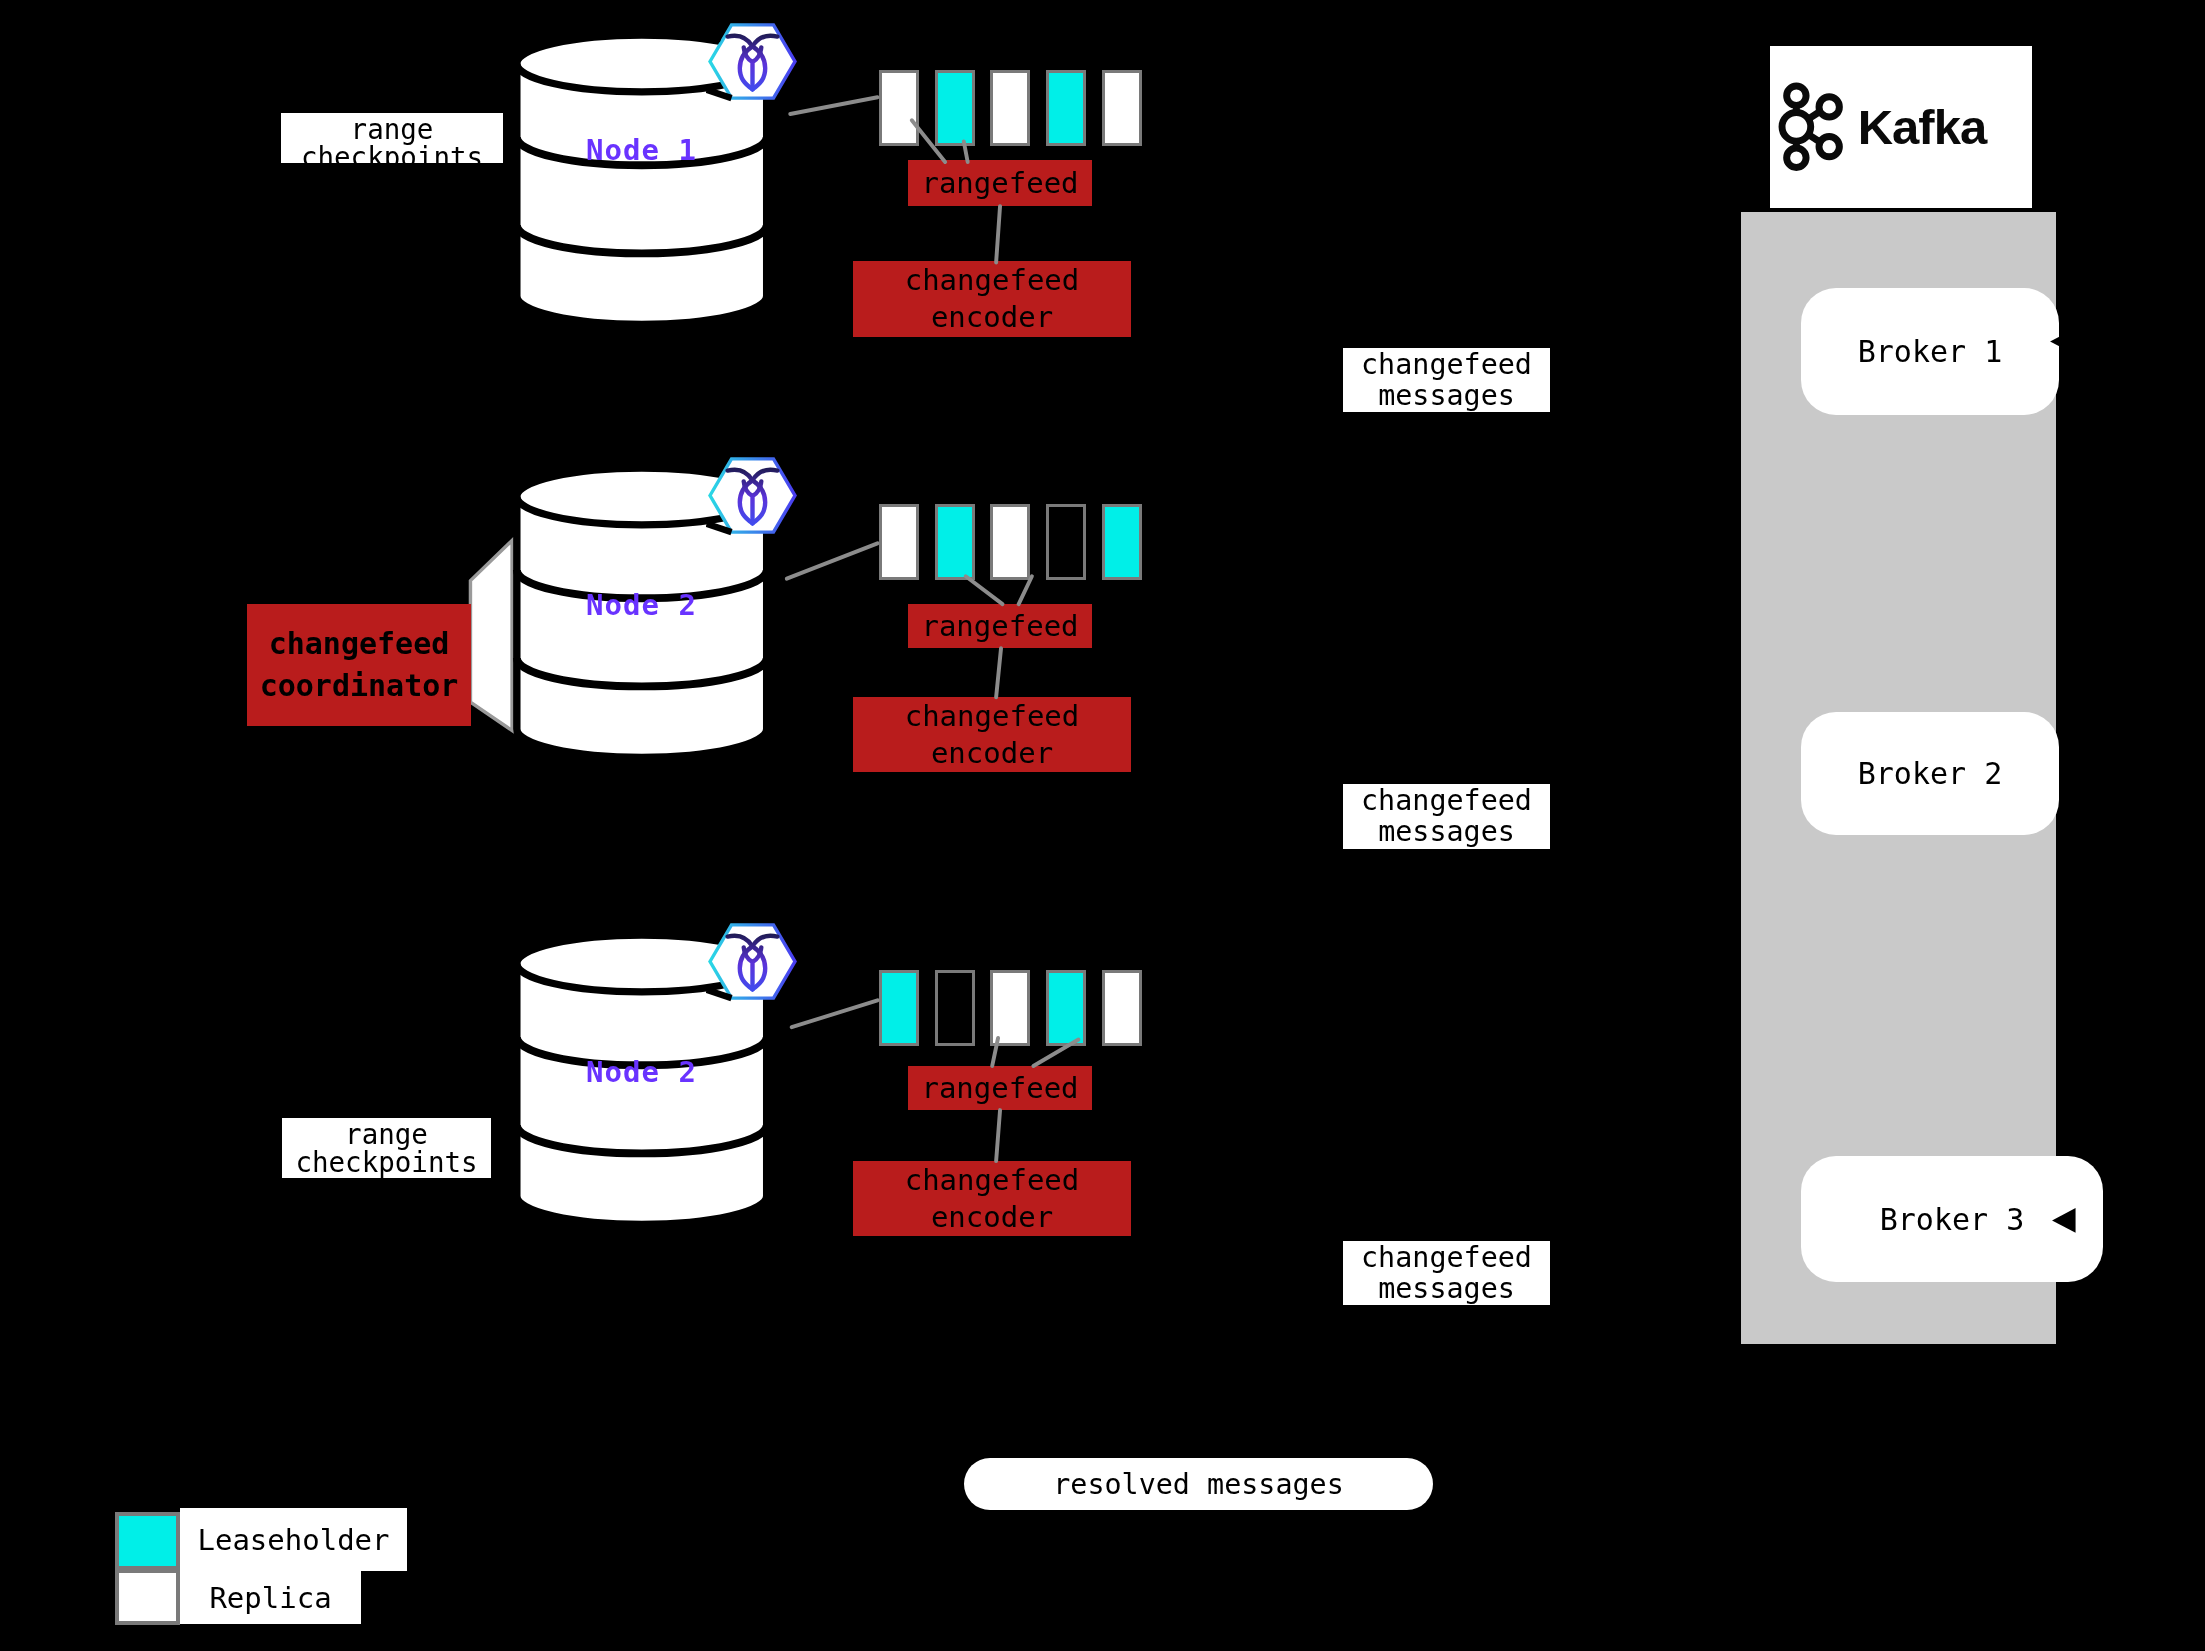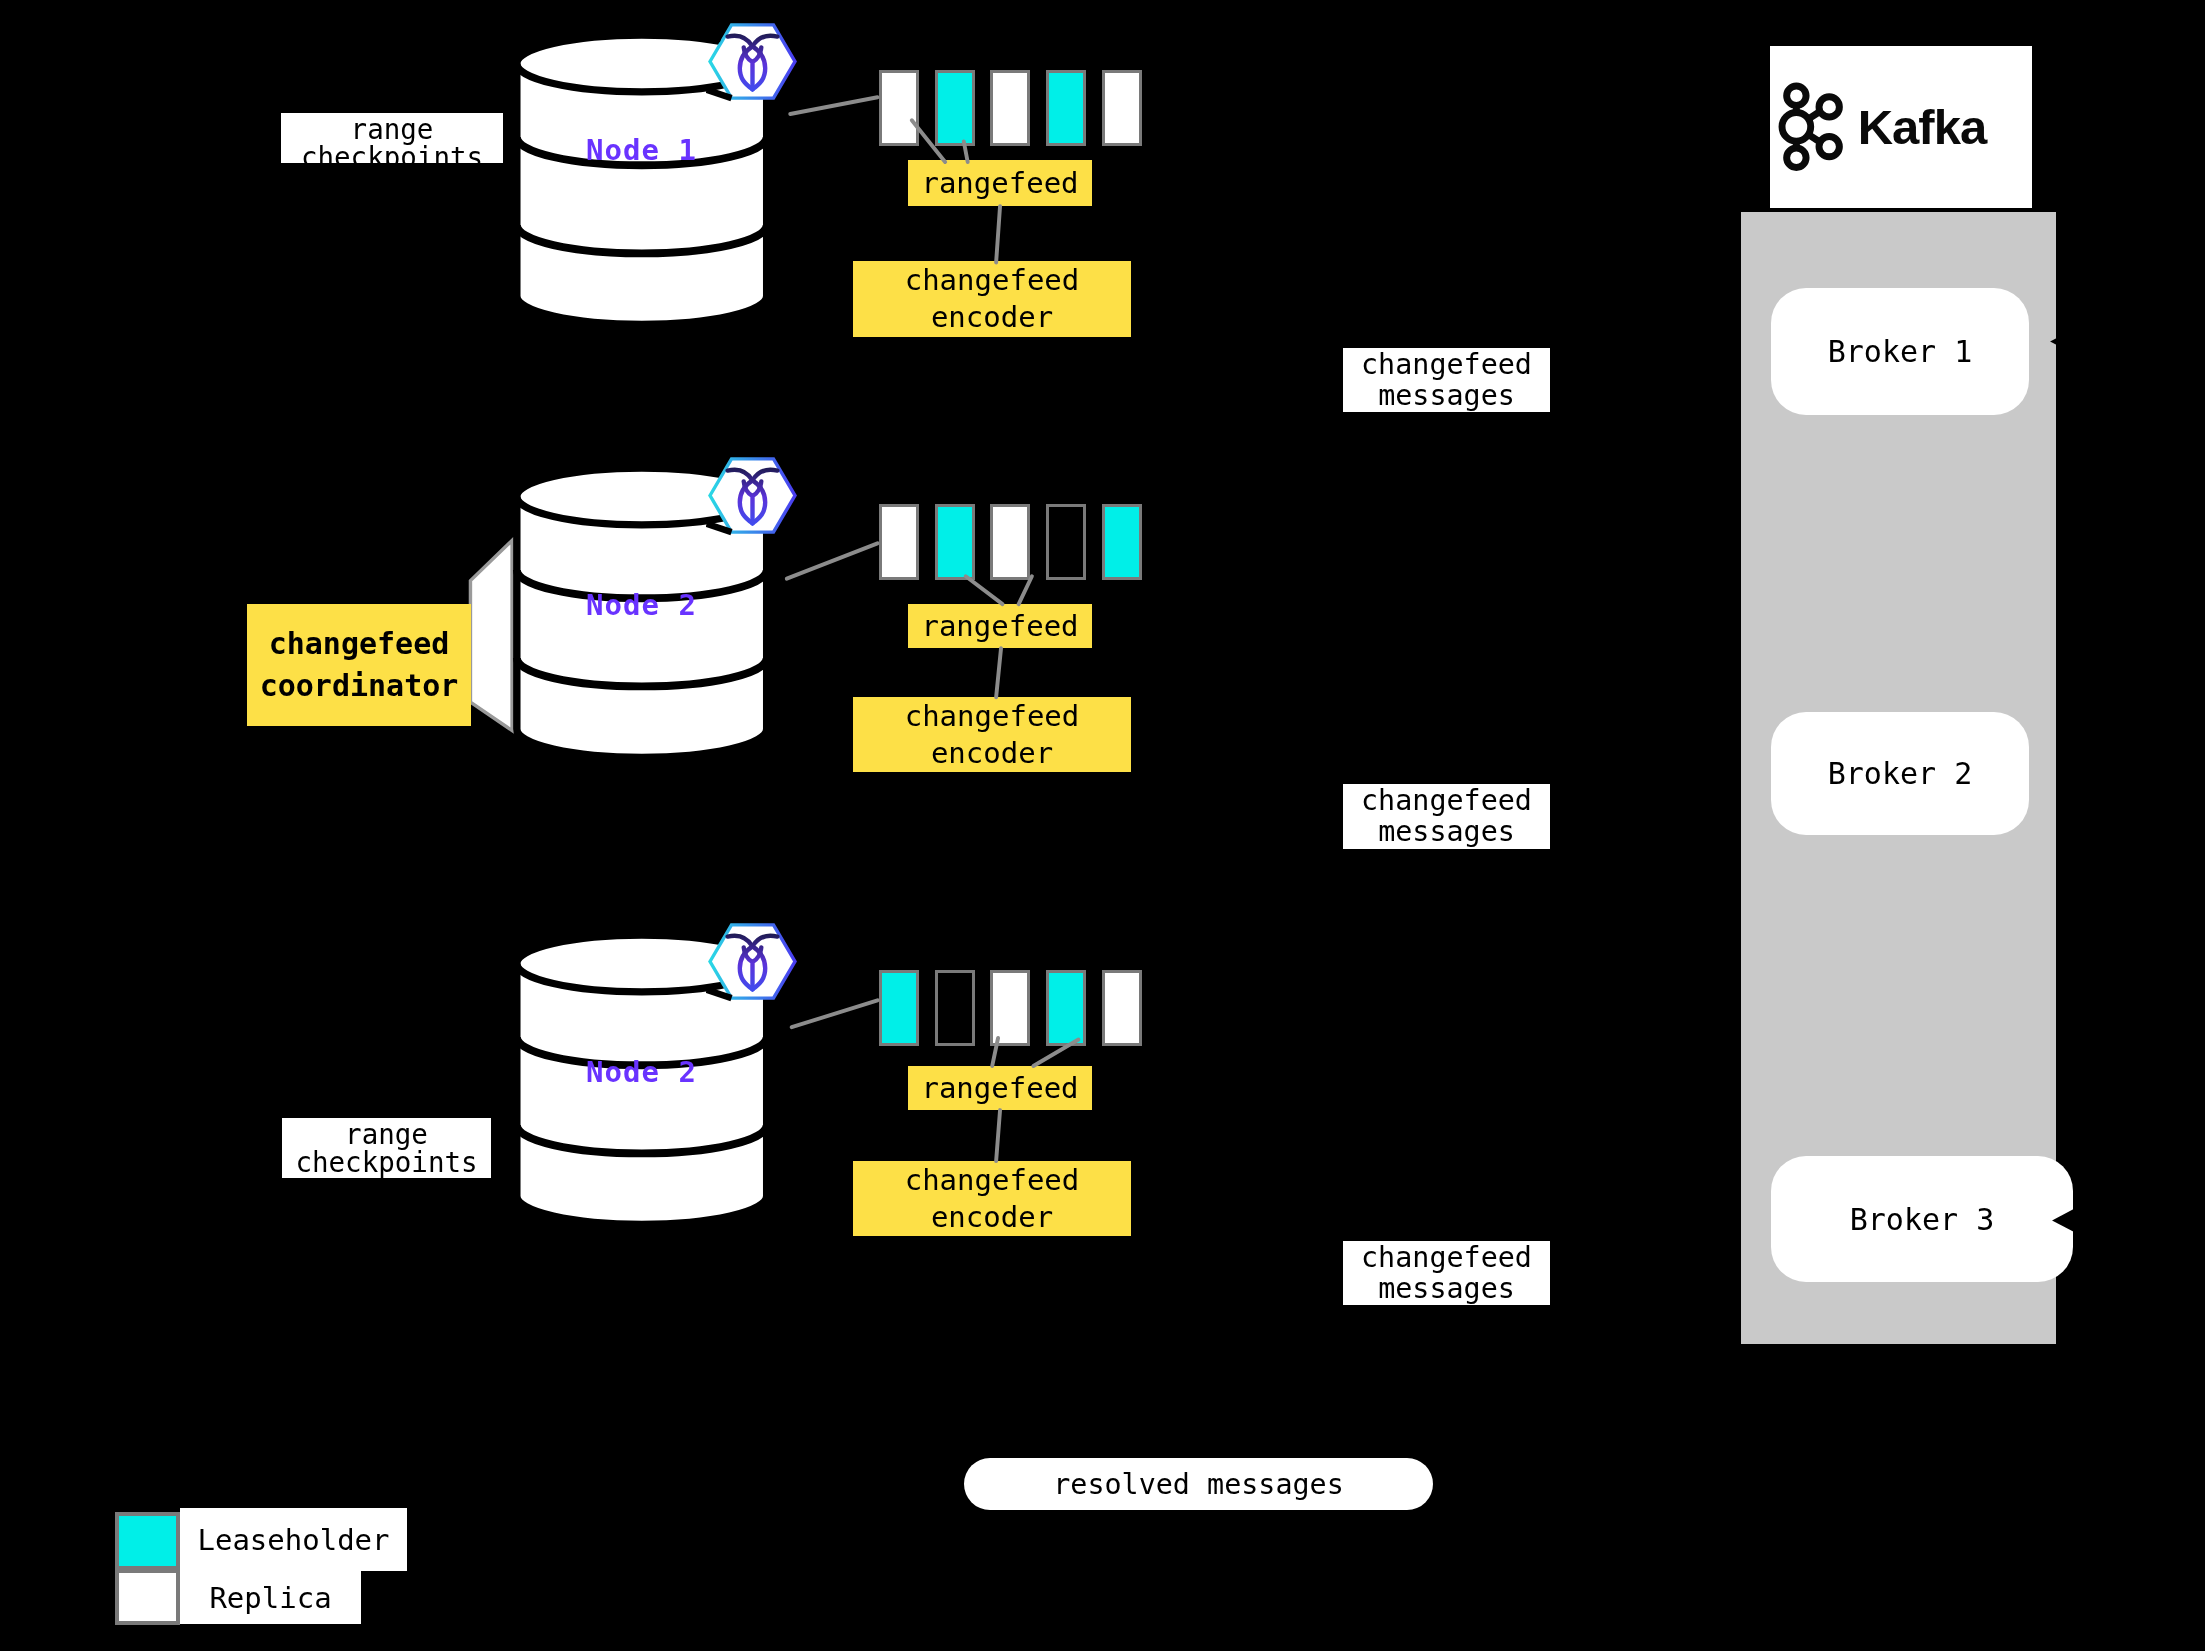--- a/index.html
+++ b/index.html
@@ -3,42 +3,42 @@
 <meta charset="utf-8">
 <style>
   html,body{margin:0;padding:0;background:#000;}
   #canvas{position:relative;width:2205px;height:1652px;background:#000;overflow:hidden;
           font-family:"DejaVu Sans Mono","Liberation Mono",monospace;color:#000;}
   .abs{position:absolute;box-sizing:border-box;}
   
   .whitebox{background:#fff;display:flex;align-items:flex-start;justify-content:center;
             text-align:center;overflow:hidden;font-size:27.5px;line-height:28.4px;padding-top:2px;}
   
-  .graybox{background:#fde047;display:flex;align-items:center;justify-content:center;
+  .graybox{background:#b91c1c;display:flex;align-items:center;justify-content:center;
            text-align:center;overflow:hidden;font-size:29px;line-height:37px;}
   .coord{font-weight:bold;font-size:30px;line-height:42px;margin-top:24px;}
   .rangefeed-box{font-size:29px;line-height:29px;}
   .msgs{background:#fff;display:flex;align-items:flex-start;justify-content:center;
         text-align:center;overflow:hidden;font-size:28.4px;line-height:31px;padding-top:1px;}
   
   .ranges-row{display:flex;gap:15.7px;}
   .range{width:34px;height:70px;border:3.9px solid #7a7a7a;background:#fff;}
   .range.leaseholder{background:#00efe8;}
   .range.replica{background:#fff;}
   .range.outline{background:transparent;}
   
   .node-label{width:257px;text-align:center;font-weight:bold;font-size:29px;
               letter-spacing:1px;color:#6933ff;}
   
   .kafka-panel{background:#c9c9c9;}
   .kafka-logo-box{background:#fff;display:flex;align-items:center;gap:13.7px;}
   .kafka-word{font-family:"Liberation Sans","DejaVu Sans",sans-serif;font-weight:bold;
               font-size:49px;color:#0a0a0a;letter-spacing:-1px;}
   .broker{background:#fff;border-radius:35px;display:flex;align-items:center;justify-content:center;
-          font-size:30px;}
+          font-size:30px;margin-left:30px;}
   
   .pill{background:#fff;border-radius:27.5px;display:flex;align-items:center;justify-content:center;
         font-size:28.4px;}
   
   .swatch{border:4.9px solid #7a7a7a;}
   .swatch.leaseholder{background:#00efe8;}
   .swatch.replica{background:#fff;}
   .legend-label{background:#fff;display:flex;align-items:center;justify-content:center;font-size:29px;}
   svg{display:block;}
   .overlay{position:absolute;left:0;top:0;z-index:9;pointer-events:none;}

